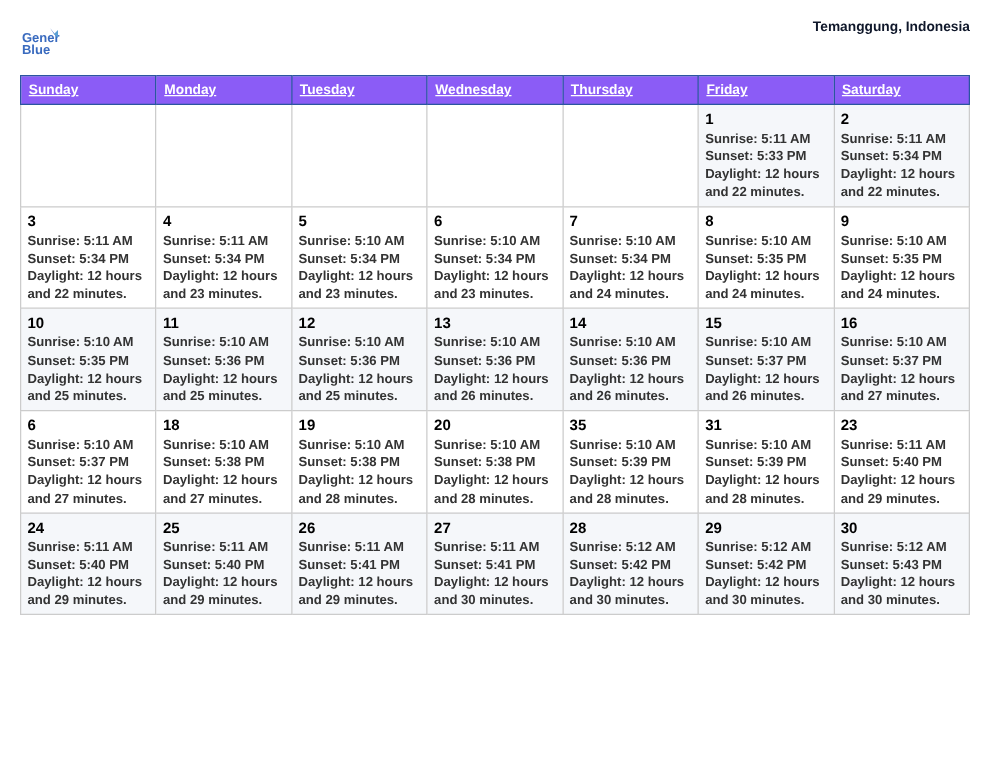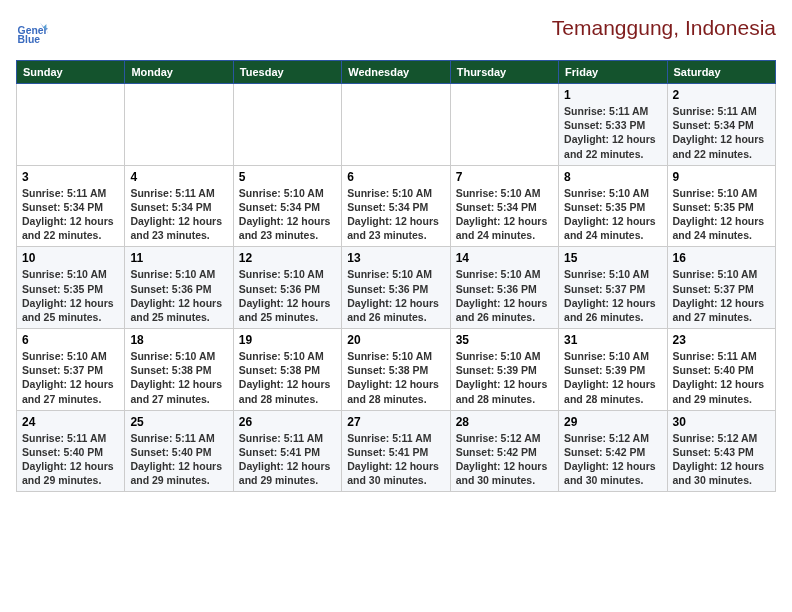--- a/index.html
+++ b/index.html
@@ -27,32 +27,33 @@
     }
     .title-block {
       text-align: right;
     }
     .title-block h1 {
       font-size: 32px;
       font-weight: bold;
       color: #333;
     }
     .title-block h2 {
-      font-size: 21px;
-      font-weight: normal;
-      color: #7f1d1d;
+      font-size: 11px;
+      font-weight: bold;
+      color: #0f172a;
     }
     table {
       width: 100%;
       border-collapse: collapse;
       font-size: 10.5px;
     }
     thead tr {
-      background: #14532d;
+      background: #8b5cf6;
       color: #fff;
+      text-decoration: underline;
     }
     thead th {
       padding: 5px 6px;
       text-align: left;
       font-size: 11px;
       font-weight: bold;
       border: 1px solid #2a55a0;
     }
     tbody tr {
       vertical-align: top;

